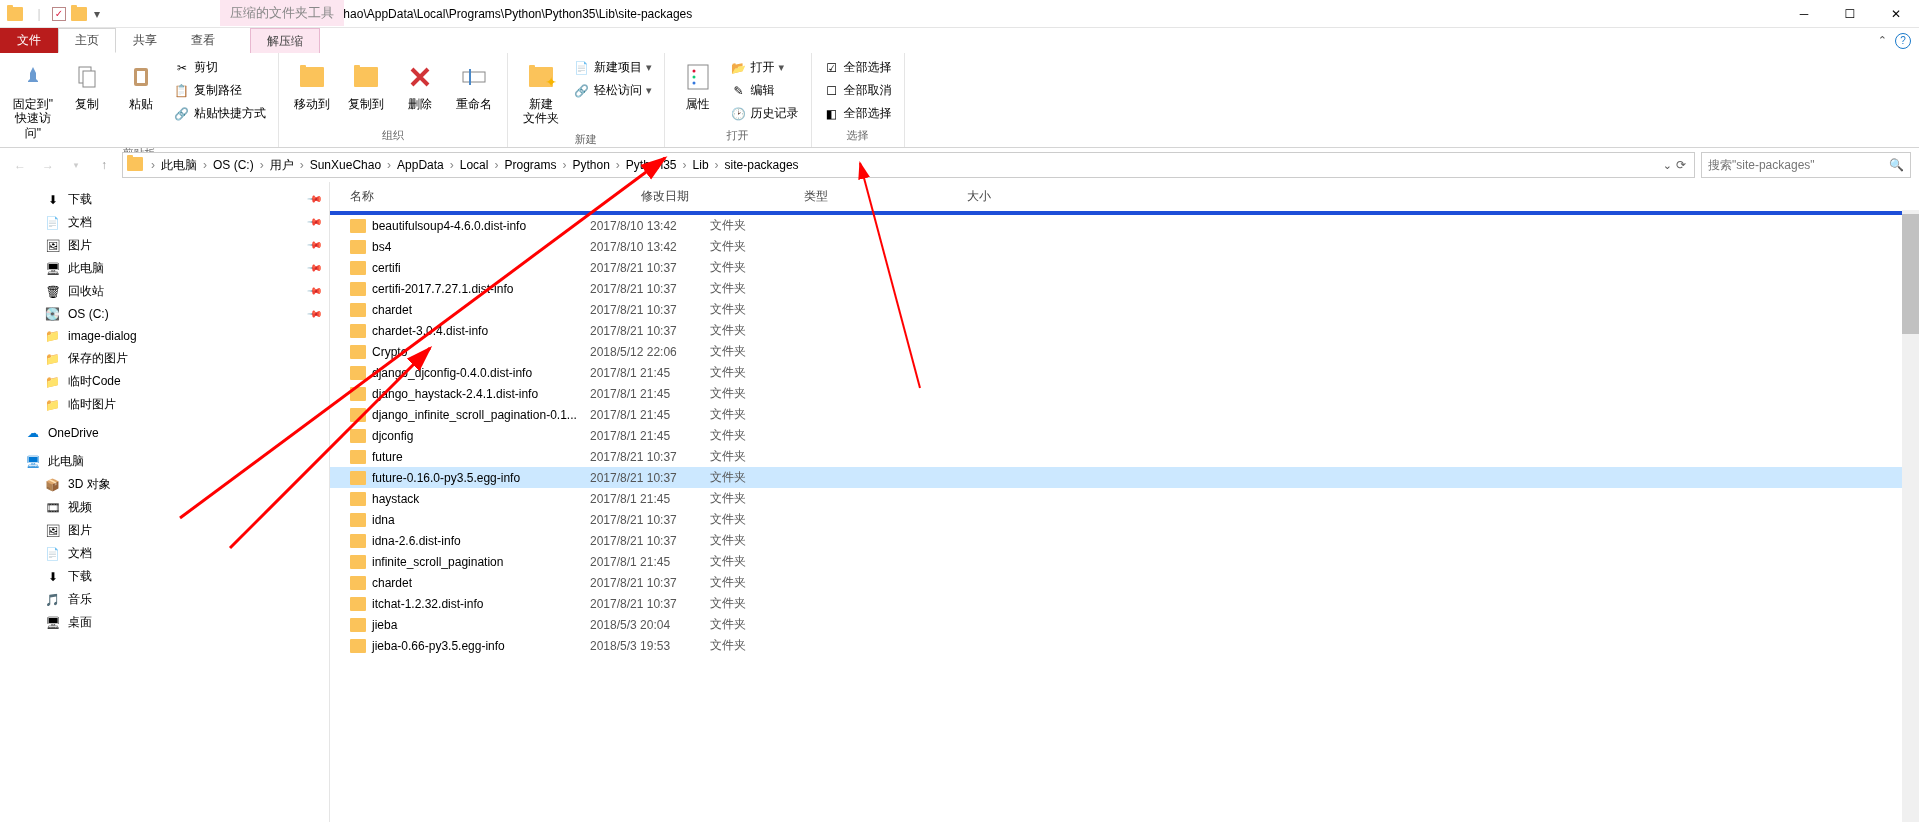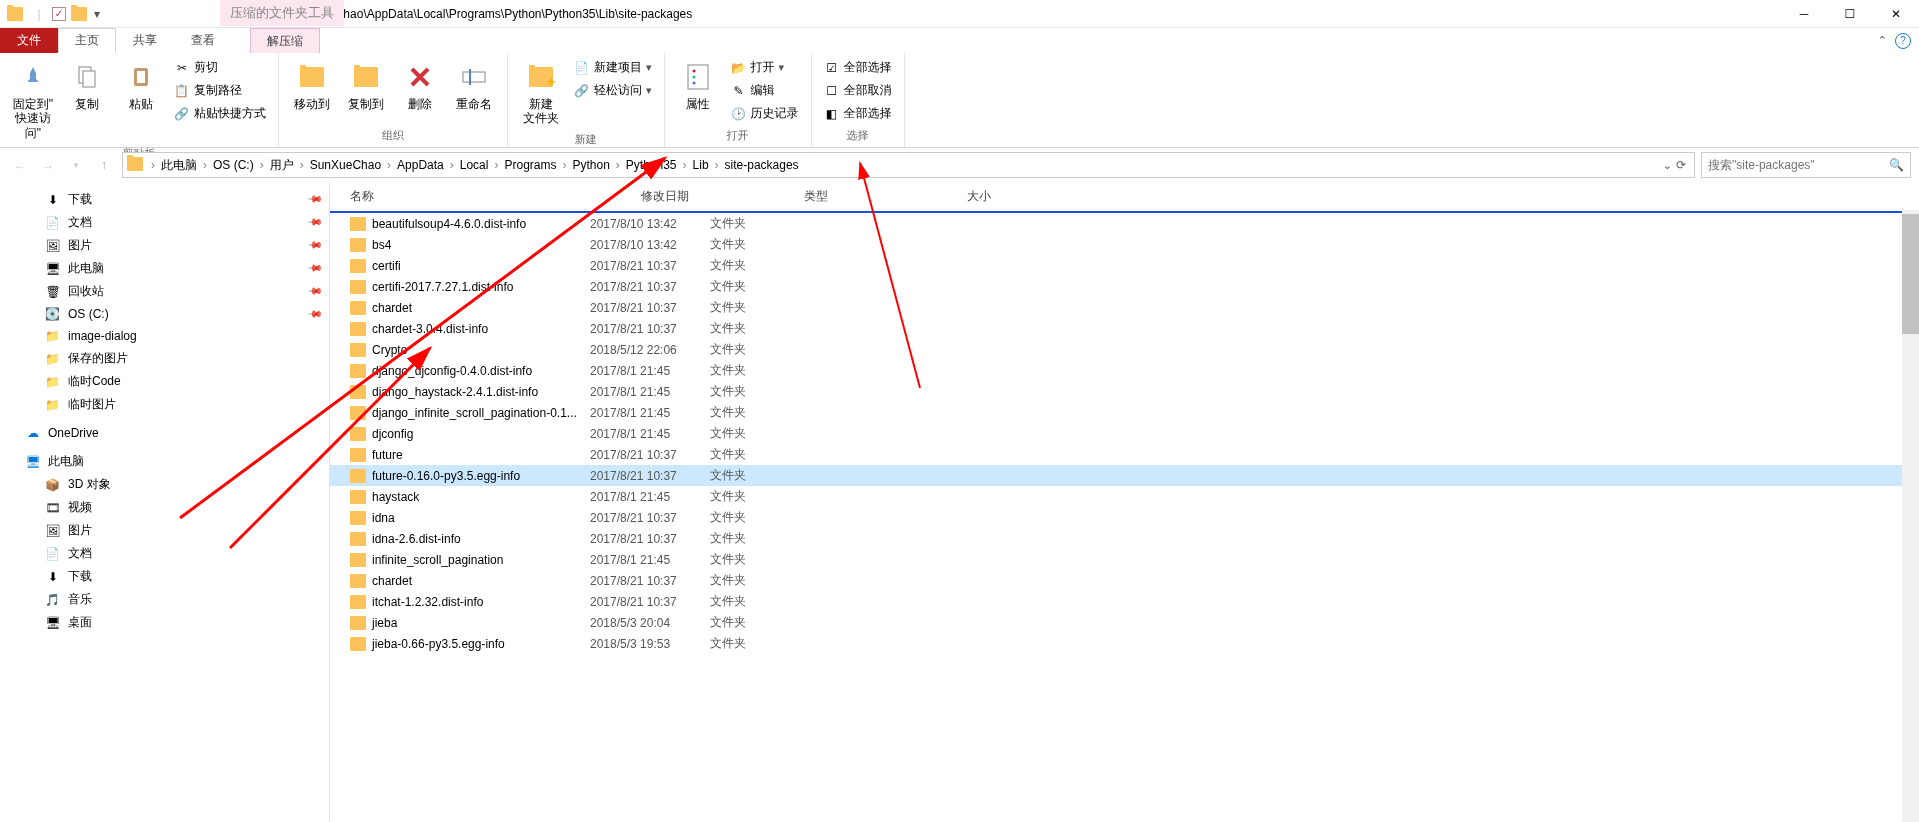--- a/index.html
+++ b/index.html
@@ -46,21 +46,21 @@
 
 .main-area{display:flex;height:640px;position:relative;}
 .sidebar{width:330px;border-right:1px solid #e5e5e5;overflow-y:auto;padding:6px 0;}
 .sidebar-item{display:flex;align-items:center;padding:3px 8px 3px 28px;cursor:pointer;gap:6px;}
 .sidebar-item.lvl1{padding-left:44px;}
 .sidebar-item.section{padding-left:24px;margin-top:6px;}
 .sidebar-item .pin{margin-left:auto;color:#888;transform:rotate(45deg);font-size:10px;}
 .sb-icon{width:18px;height:16px;display:inline-flex;align-items:center;justify-content:center;}
 
 .file-list{flex:1;position:relative;}
-.file-headers{display:flex;border-bottom:2px solid #1d4ed8;padding:4px 0;color:#444;gap:43px;}
+.file-headers{display:flex;border-bottom:4px solid #1d4ed8;padding:4px 0;color:#444;gap:43px;}
 .fh{padding:2px 8px;}
 .fh.name{width:260px;padding-left:20px;}
 .fh.date{width:120px;}
 .fh.type{width:120px;}
 .fh.size{width:80px;}
 .file-rows{overflow-y:auto;height:600px;}
 .file-row{display:flex;align-items:center;padding:2px 0;cursor:pointer;}
 .file-row.selected{background:#cce8ff;}
 .fr-name{width:260px;padding-left:20px;display:flex;align-items:center;gap:6px;white-space:nowrap;overflow:hidden;text-overflow:ellipsis;}
 .fr-date{width:120px;color:#555;}

